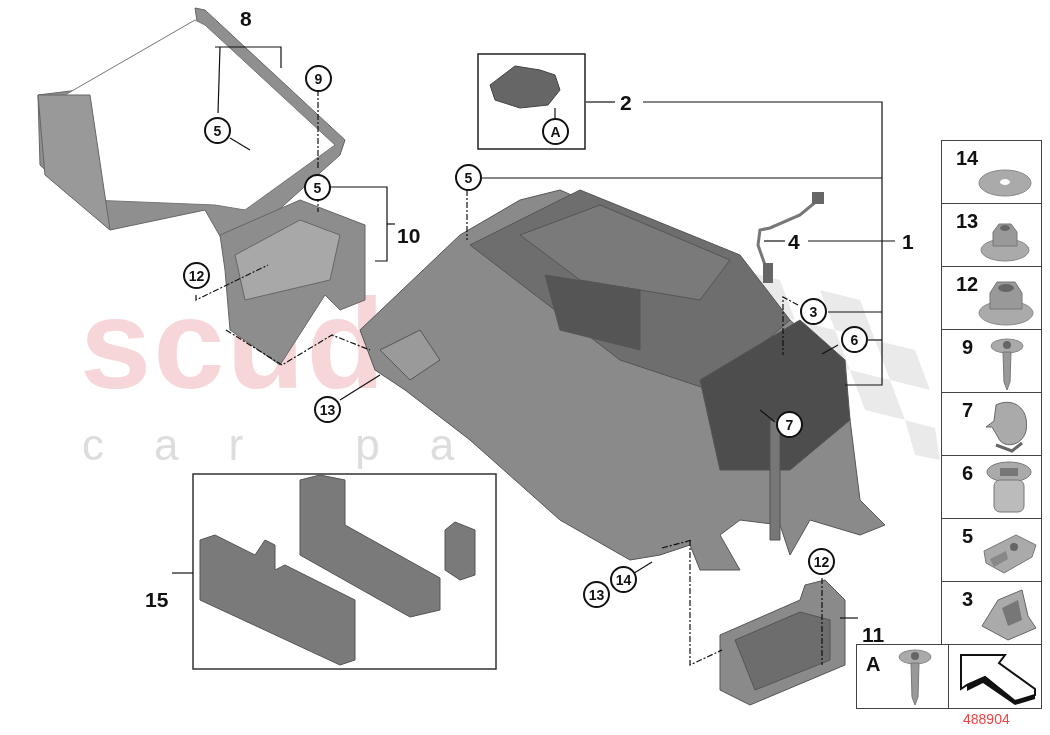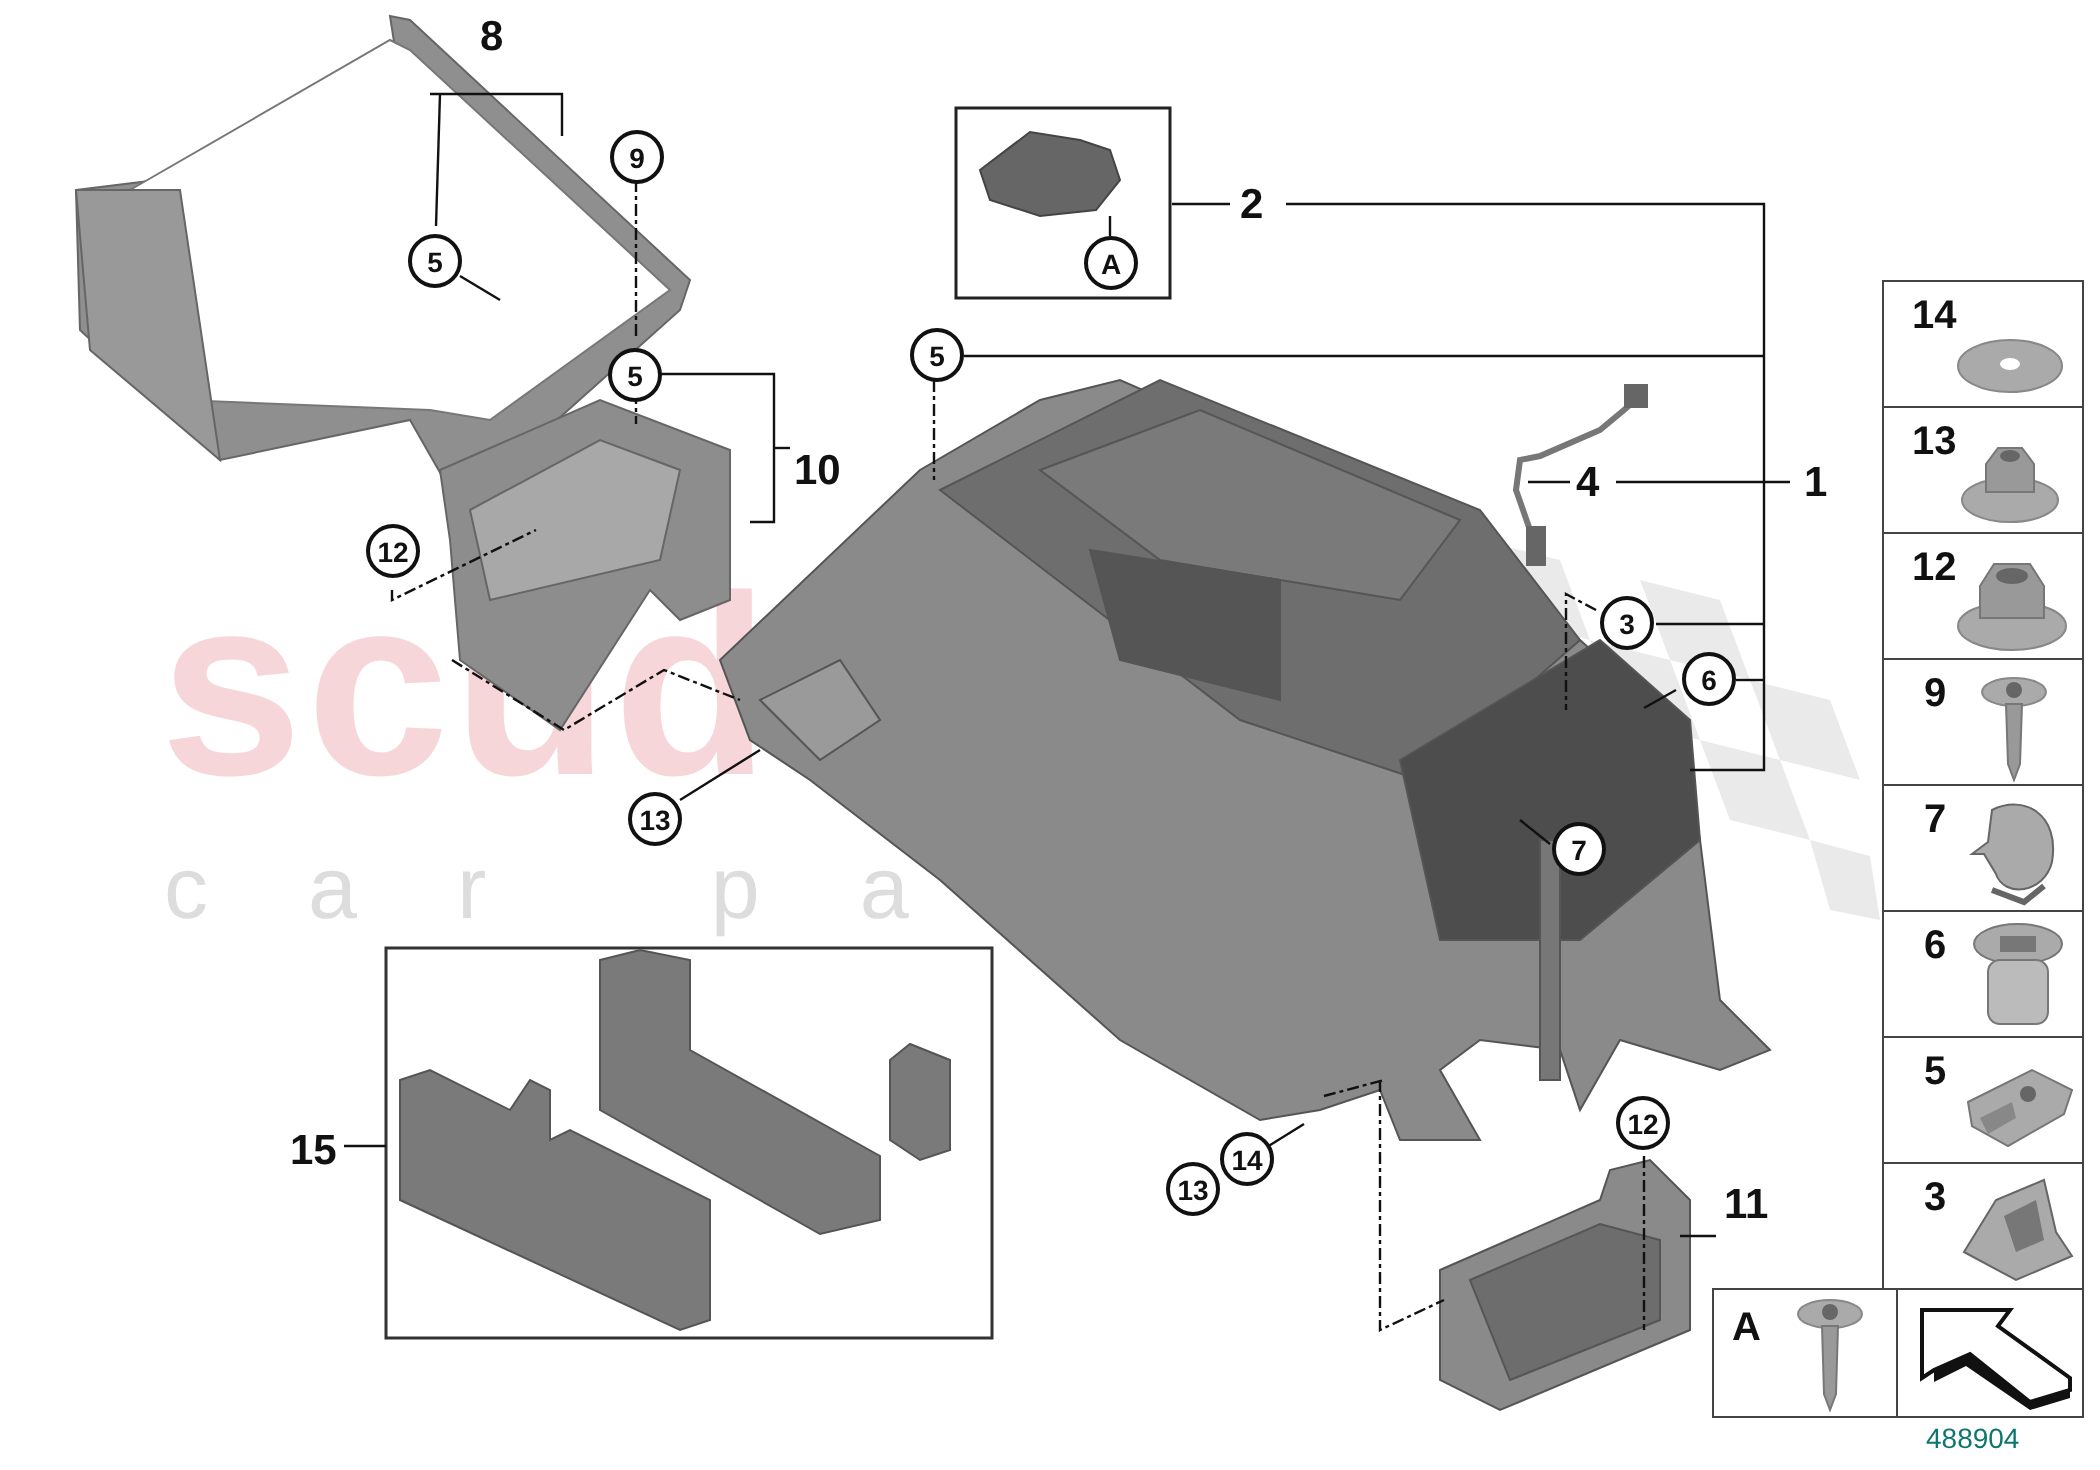--- a/index.html
+++ b/index.html
@@ -6,21 +6,21 @@
   body{width:1050px;height:735px;position:relative;overflow:hidden;font-family:"Liberation Sans",sans-serif;}
   .canvas{position:absolute;left:0;top:0;width:1050px;height:735px;}
   .num{position:absolute;font-weight:bold;font-size:21px;color:#111;line-height:1;}
   .circ{position:absolute;width:27px;height:27px;border:2px solid #111;border-radius:50%;background:#fff;box-sizing:border-box;
         display:flex;align-items:center;justify-content:center;font-weight:bold;font-size:14px;color:#111;}
   .wm1{position:absolute;left:80px;top:270px;font-size:128px;font-weight:bold;color:#f4c9cc;letter-spacing:2px;opacity:.75;}
   .wm2{position:absolute;left:82px;top:420px;font-size:44px;color:#dddddd;letter-spacing:50px;}
   .sidebox{position:absolute;left:941px;border:1px solid #444;border-bottom:none;width:99px;height:63px;background:#fff;}
   .sidebox .lab{position:absolute;left:14px;top:6px;font-weight:bold;font-size:20px;color:#111;}
   .refbox{position:absolute;left:856px;top:644px;width:184px;height:63px;border:1px solid #444;}
-  .refcode{position:absolute;left:963px;top:711px;font-size:14px;color:#0f766e;}
+  .refcode{position:absolute;left:963px;top:711px;font-size:14px;color:#ef4444;}
 </style>
 </head>
 <body>
 
 <div class="canvas">
 
   <div class="wm1">scuderia</div>
   <div class="wm2">car parts</div>
 
   <svg style="position:absolute;left:700px;top:250px" width="240" height="230">
@@ -121,22 +121,22 @@
 
       <path d="M172,573 L193,573"></path>
     </g>
   </svg>
 
   <div class="num" style="left:240px;top:8px">8</div>
   <div class="num" style="left:397px;top:225px">10</div>
   <div class="num" style="left:620px;top:92px">2</div>
   <div class="num" style="left:788px;top:231px">4</div>
   <div class="num" style="left:902px;top:231px">1</div>
-  <div class="num" style="left:862px;top:592px">11</div>
-  <div class="num" style="left:145px;top:565px">15</div>
+  <div class="num" style="left:862px;top:624px">11</div>
+  <div class="num" style="left:145px;top:589px">15</div>
 
   <div class="circ" style="left:305px;top:65px">9</div>
   <div class="circ" style="left:204px;top:117px">5</div>
   <div class="circ" style="left:304px;top:174px">5</div>
   <div class="circ" style="left:183px;top:262px">12</div>
   <div class="circ" style="left:314px;top:396px">13</div>
   <div class="circ" style="left:455px;top:164px">5</div>
   <div class="circ" style="left:542px;top:118px">A</div>
   <div class="circ" style="left:800px;top:298px">3</div>
   <div class="circ" style="left:841px;top:326px">6</div>

